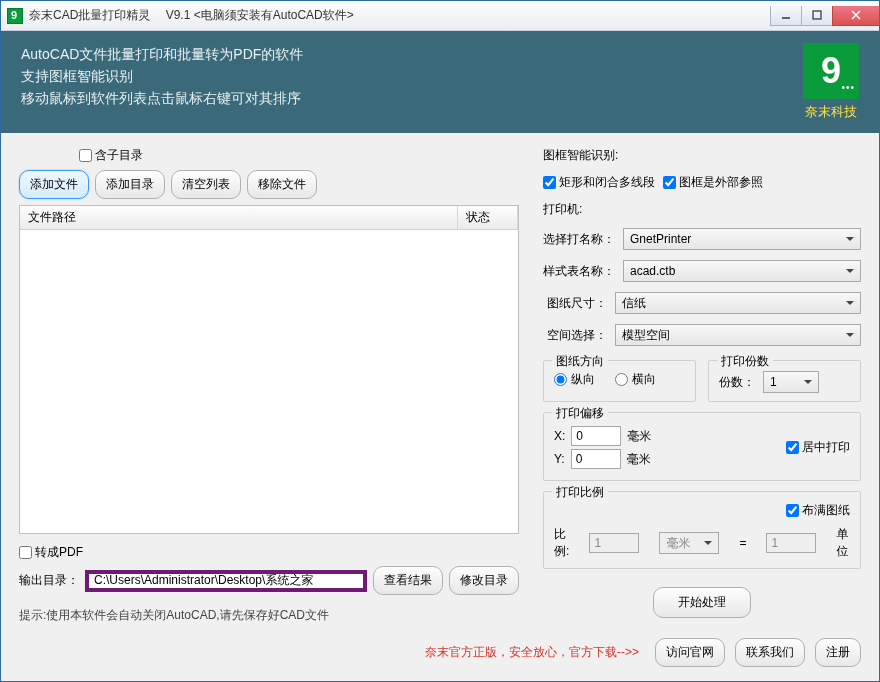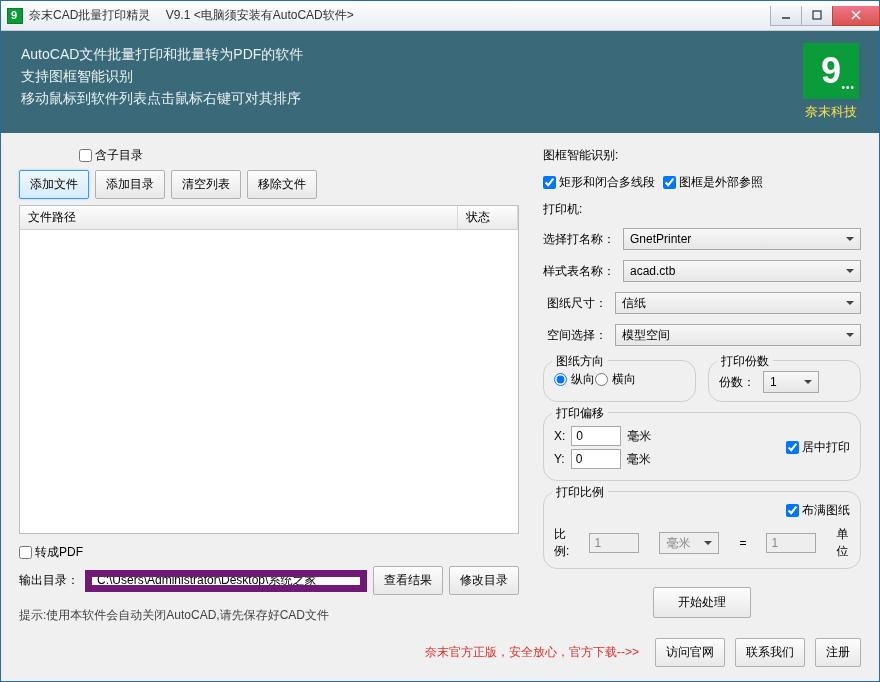--- a/index.html
+++ b/index.html
@@ -19,39 +19,39 @@
 .logo-box { width: 56px; height: 56px; background: #0a9b3a; display: flex; align-items: center; justify-content: center; position: relative; }
 .logo-box .nine { color: #fff; font-size: 36px; font-weight: bold; }
 .logo-box .dots { position: absolute; bottom: 6px; right: 4px; color: #fff; font-size: 10px; letter-spacing: 1px; }
 .logo-name { color: #fde047; font-size: 13px; margin-top: 4px; }
 .content { flex: 1; display: flex; padding: 14px 18px 6px; gap: 24px; background: #f0f0f0; }
 .left { width: 500px; display: flex; flex-direction: column; }
 .toprow { display: flex; align-items: center; gap: 6px; margin-bottom: 6px; padding-left: 60px; }
 .cb { display: inline-flex; align-items: center; gap: 3px; }
 .cb input { width: 13px; height: 13px; }
 .btnrow { display: flex; gap: 6px; margin-bottom: 6px; }
-.btn { padding: 5px 10px; border: 1px solid #b0b0b0; background: linear-gradient(#fdfdfd,#e8e8e8); border-radius: 2px; cursor: pointer; font-size: 12px; }
+.btn { padding: 5px 10px; border: 1px solid #b0b0b0; background: linear-gradient(#fdfdfd,#e8e8e8); border-radius: 10px; cursor: pointer; font-size: 12px; }
 .btn.active { border-color: #3a9be8; box-shadow: 0 0 2px #7fc4f7; background: linear-gradient(#eef7fe,#d5ecfc); }
 .table { border: 1px solid #c0c0c0; background: #fff; flex: 1; min-height: 280px; }
 .thead { display: flex; background: linear-gradient(#fdfdfd,#ebebeb); border-bottom: 1px solid #d0d0d0; }
 .th { padding: 3px 8px; border-right: 1px solid #d8d8d8; font-size: 12px; }
 .th.path { flex: 1; }
 .th.status { width: 60px; }
 .bottom-left { margin-top: 10px; }
 .outrow { display: flex; align-items: center; gap: 6px; margin-top: 4px; }
-.txtout { flex: 1; border: 7px solid #701a75; padding: 3px 5px; background: #fff; font-size: 12px; height: 22px; }
+.txtout { flex: 1; border: 4px solid #701a75; padding: 3px 5px; background: #fff; font-size: 12px; height: 22px; }
 .hint { color: #444; margin-top: 12px; font-size: 12px; }
 .right { flex: 1; display: flex; flex-direction: column; gap: 6px; }
 .row { display: flex; align-items: center; gap: 8px; margin-bottom: 4px; }
 .lbl { min-width: 64px; text-align: right; }
 .sel { flex: 1; border: 1px solid #a8a8a8; background: linear-gradient(#f8f8f8,#e6e6e6); height: 22px; padding: 0 18px 0 6px; position: relative; font-size: 12px; display: flex; align-items: center; }
 .sel::after { content: ""; position: absolute; right: 6px; top: 8px; border: 4px solid transparent; border-top-color: #444; }
-.group { border: 1px solid #cfcfcf; border-radius: 14px; padding: 10px 10px 8px; position: relative; margin-top: 4px; }
+.group { border: 1px solid #cfcfcf; border-radius: 2px; padding: 10px 10px 8px; position: relative; margin-top: 4px; }
 .group .gtitle { position: absolute; top: -8px; left: 8px; background: #f0f0f0; padding: 0 4px; font-size: 12px; }
-.radiorow { display: flex; }
+.radiorow { display: flex; gap: 20px; }
 .radio { display: inline-flex; align-items: center; gap: 4px; }
 .twocol { display: flex; gap: 12px; }
 .twocol .group { flex: 1; }
 .numin { width: 50px; border: 1px solid #a8a8a8; height: 20px; padding: 0 4px; font-size: 12px; }
 .numin.dis { background: #eee; color: #888; }
 .offrow { display: flex; align-items: center; gap: 6px; margin: 3px 0; }
 .scalerow { display: flex; align-items: center; gap: 20px; margin-top: 6px; }
 .startbtn { align-self: center; margin-top: 12px; padding: 6px 24px; }
 .footer { display: flex; justify-content: flex-end; align-items: center; padding: 8px 18px 14px; gap: 10px; border-top: none; }
 .footer .red { color: #d9302a; margin-right: 6px; }

